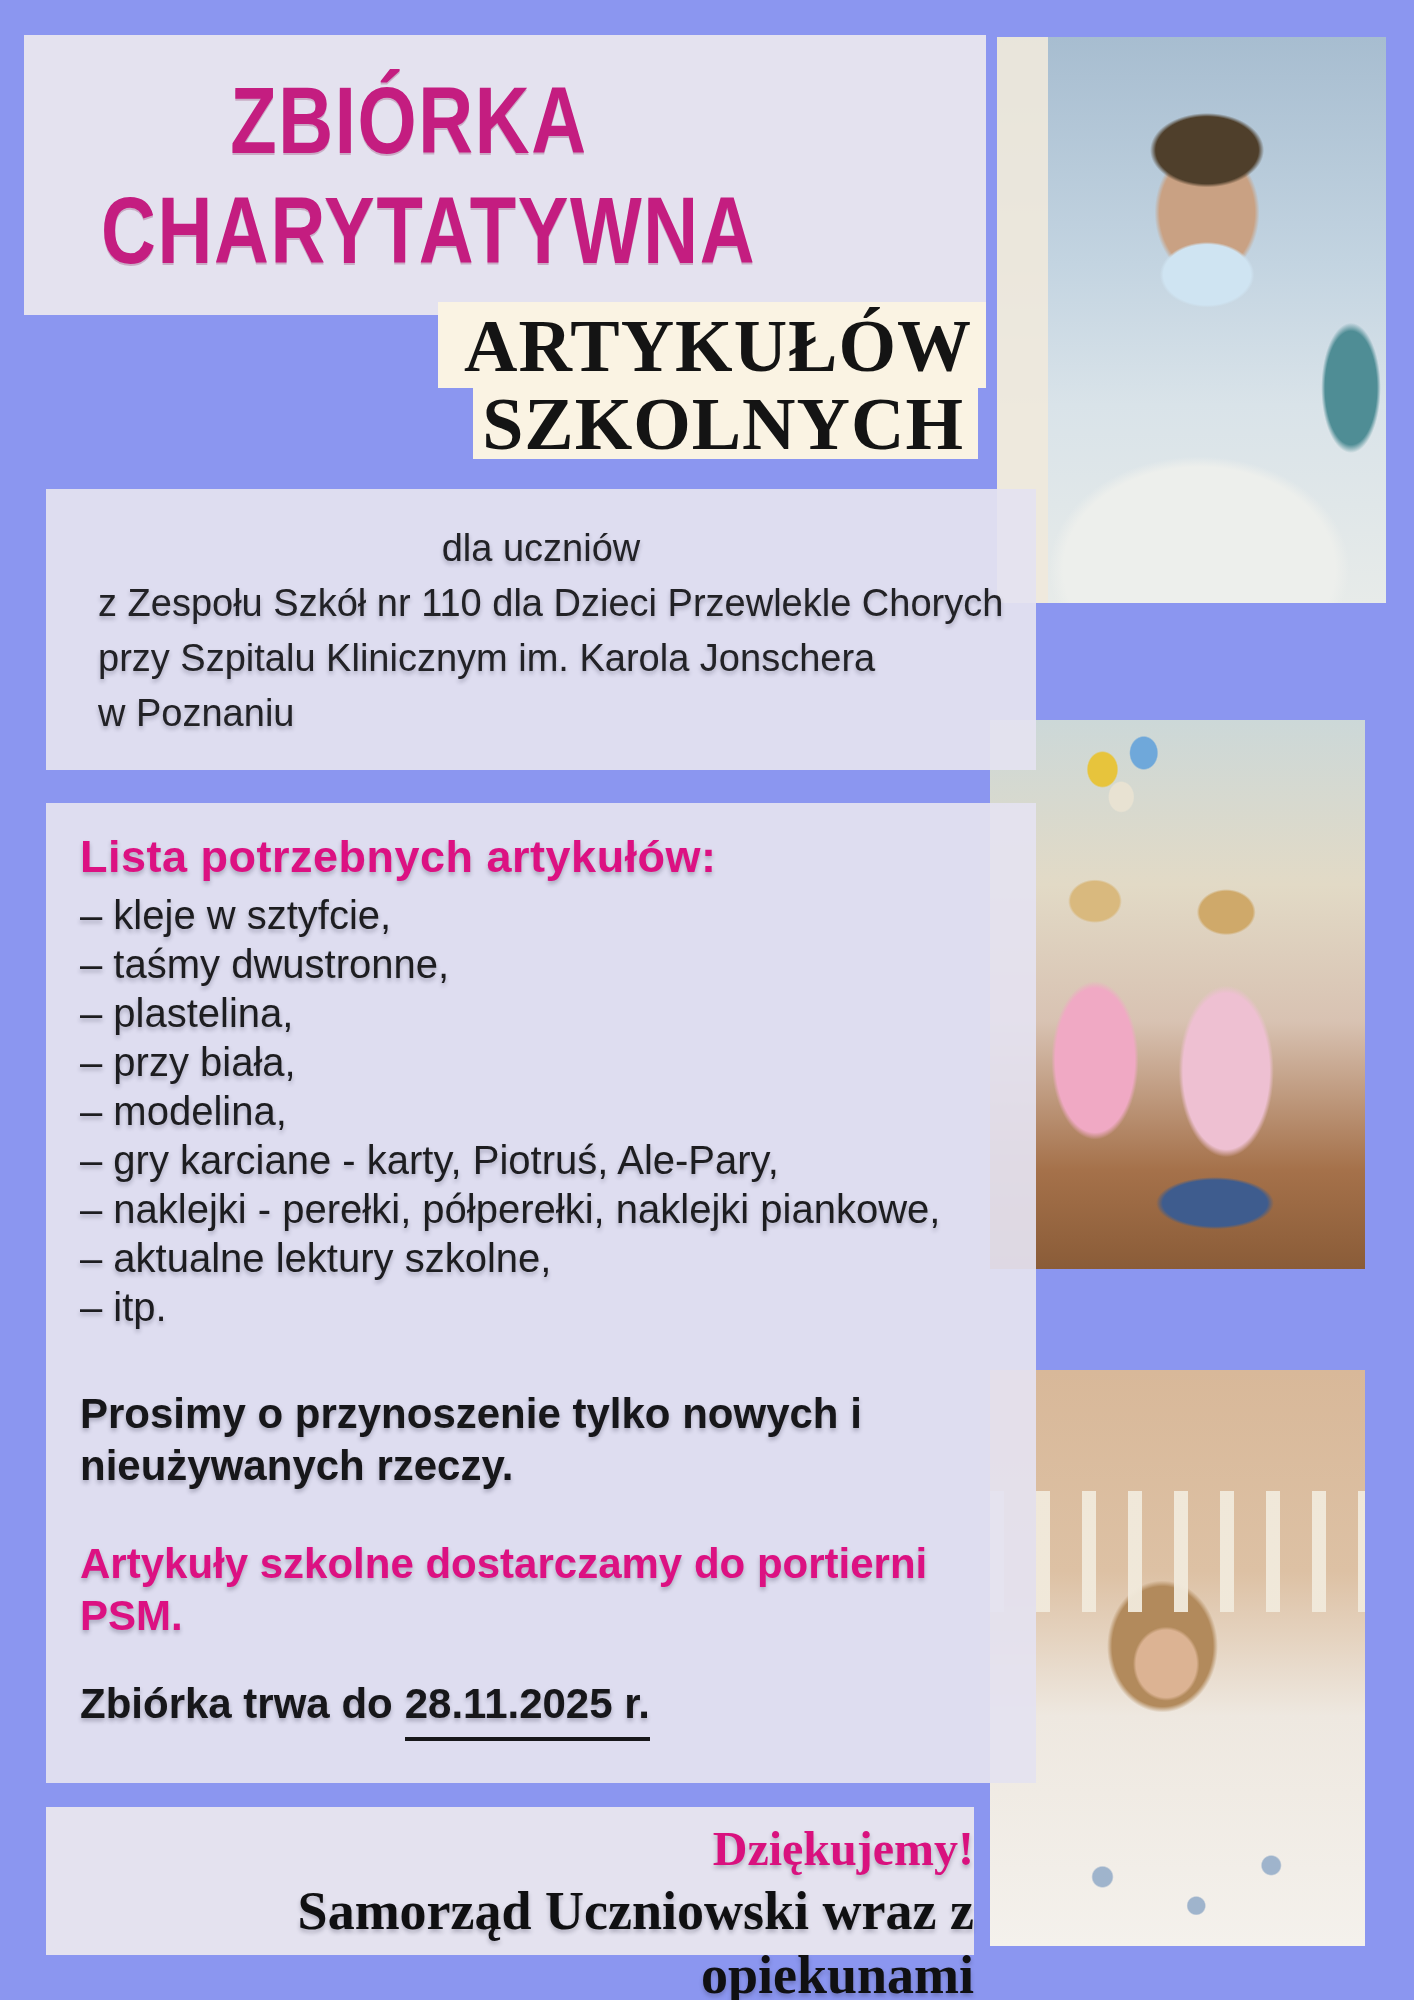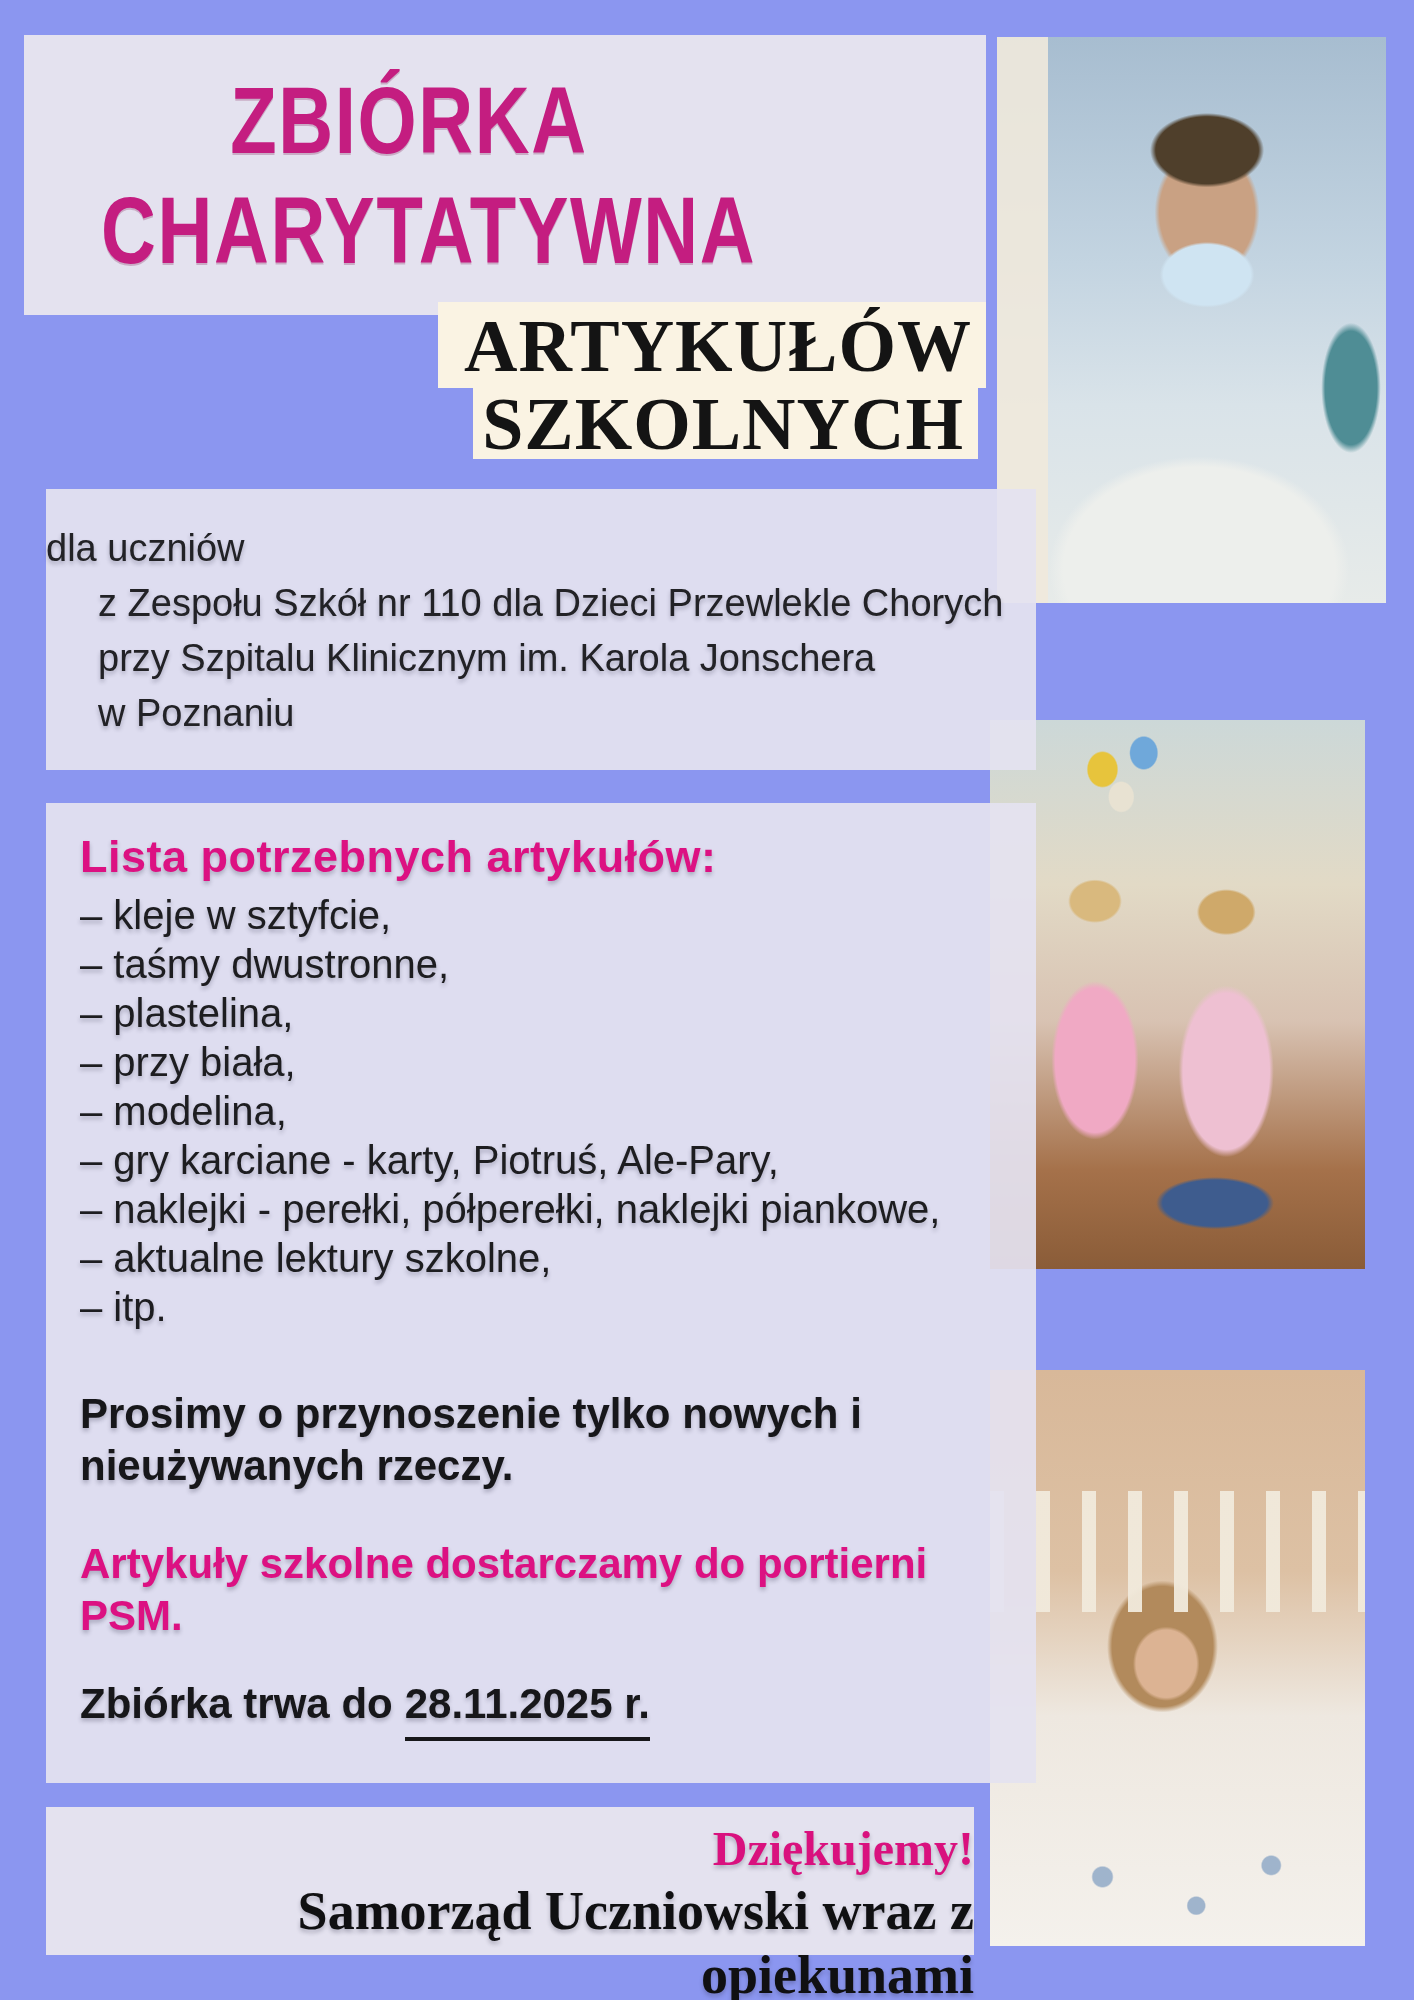--- a/index.html
+++ b/index.html
@@ -66,21 +66,21 @@
     font-size:95px;line-height:110px;font-weight:900;letter-spacing:2px;
     color:#c41d80;transform:scaleX(0.8);transform-origin:50% 50%;
     text-shadow:0 2px 0 rgba(120,10,70,0.25);
   }
   .cream-text{
     font-family:"Liberation Serif",serif;font-weight:700;color:#141414;
     text-align:right;padding-right:14px;letter-spacing:1px;font-size:74px;
   }
   #cream1 .cream-text{line-height:88px;}
   #cream2 .cream-text{line-height:72px;}
-  .intro-center{text-align:left;}
+  .intro-center{text-align:center;}
   .intro-left{padding-left:52px;}
   .list-heading{color:#dc1182;font-weight:700;font-size:45px;line-height:56px;letter-spacing:.5px;}
   .supply-list{margin-top:6px;font-size:40px;line-height:49px;color:#1d1d20;}
   .note-dark{margin-top:56px;font-weight:700;font-size:42px;line-height:52px;color:#17171a;}
   .note-pink{margin-top:46px;font-weight:700;font-size:42px;line-height:52px;color:#dc1182;}
   .deadline{margin-top:36px;font-weight:700;font-size:42px;line-height:52px;color:#17171a;}
   .deadline .date{display:inline-block;margin-left:12px;border-bottom:4px solid #17171a;padding-bottom:7px;}
   .thanks{color:#d9117e;font-weight:700;font-size:48px;line-height:60px;padding-top:12px;}
   .signature{color:#101012;font-weight:700;font-size:54px;line-height:64px;}
 </style>

